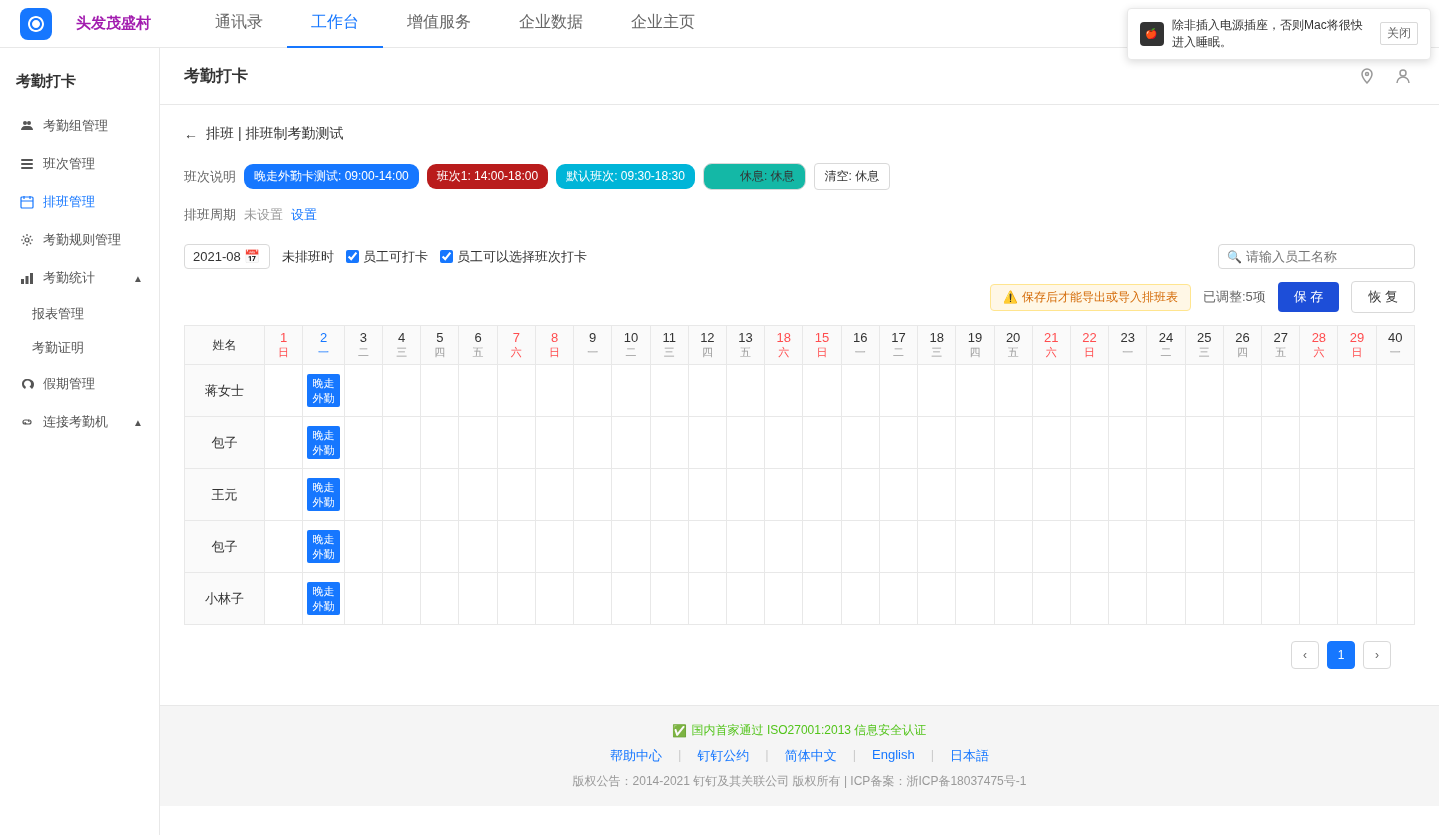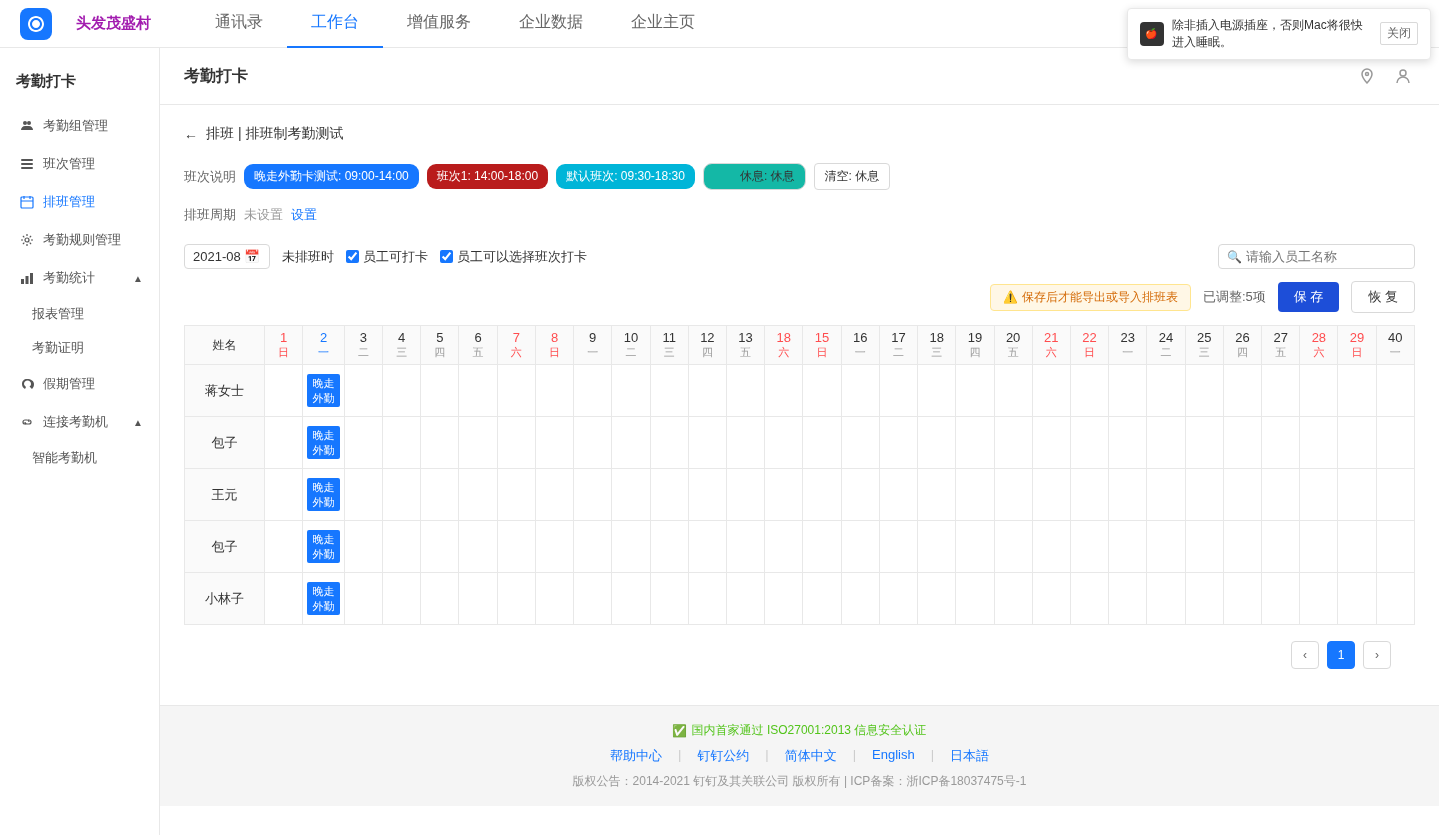--- a/index.html
+++ b/index.html
@@ -218,23 +218,20 @@
       <div class="sidebar-item-icon">
         <svg width="14" height="14" viewBox="0 0 14 14" fill="currentColor">
           <path d="M5 7a2 2 0 0 0 2 2h2a2 2 0 1 0 0-4H8" fill="none" stroke="currentColor" stroke-width="1.2"></path>
           <path d="M9 7a2 2 0 0 0-2-2H5a2 2 0 1 0 0 4h1" fill="none" stroke="currentColor" stroke-width="1.2"></path>
         </svg>
       </div>
       <span>连接考勤机</span>
       <span class="sidebar-collapse-icon">▲</span>
     </div>
 
-    <div class="sidebar-sub">
-      <span>智能考勤机</span>
-    </div>
   </div>
 
   <div class="main-content">
 
     <div class="page-header">
       <div class="page-title">考勤打卡</div>
       <div class="page-header-icons">
         <div class="header-icon">
           <svg width="18" height="18" viewBox="0 0 18 18" fill="none" stroke="#999" stroke-width="1.5">
             <path d="M9 2a5 5 0 0 1 5 5c0 3.5-5 9-5 9S4 10.5 4 7a5 5 0 0 1 5-5z"></path>

